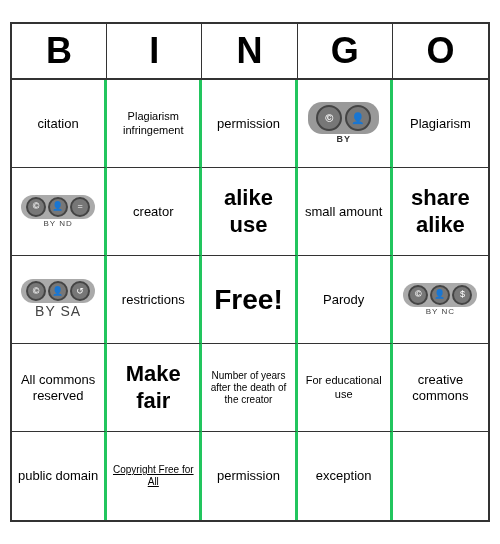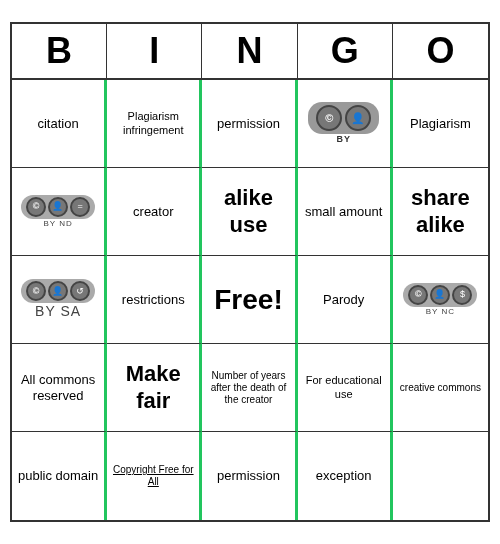--- a/index.html
+++ b/index.html
@@ -188,21 +188,21 @@
       <span>Make fair</span>
     </div>
     <div class="cell">
       <span style="font-size:10px;">Number of years after the death of the creator</span>
     </div>
     <div class="cell">
       <span style="font-size:11px;">For educational use</span>
     </div>
 
     <div class="cell">
-      <span style="font-size:10px;">creative commons</span>
+      <span style="font-size:13px;">creative commons</span>
     </div>
     <div class="cell">
       <span>public domain</span>
     </div>
     <div class="cell">
       <span style="font-size:10px;text-decoration:underline;">Copyright Free for All</span>
     </div>
     <div class="cell">
       <span>permission</span>
     </div>

